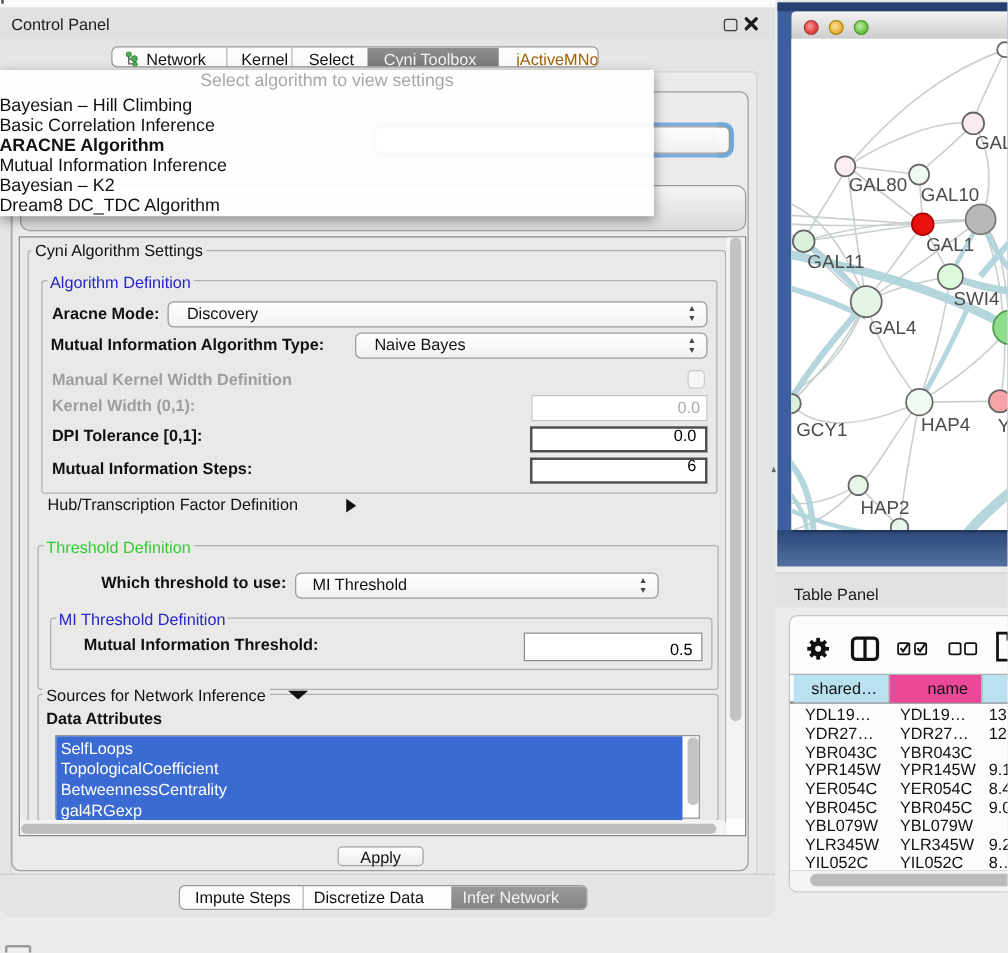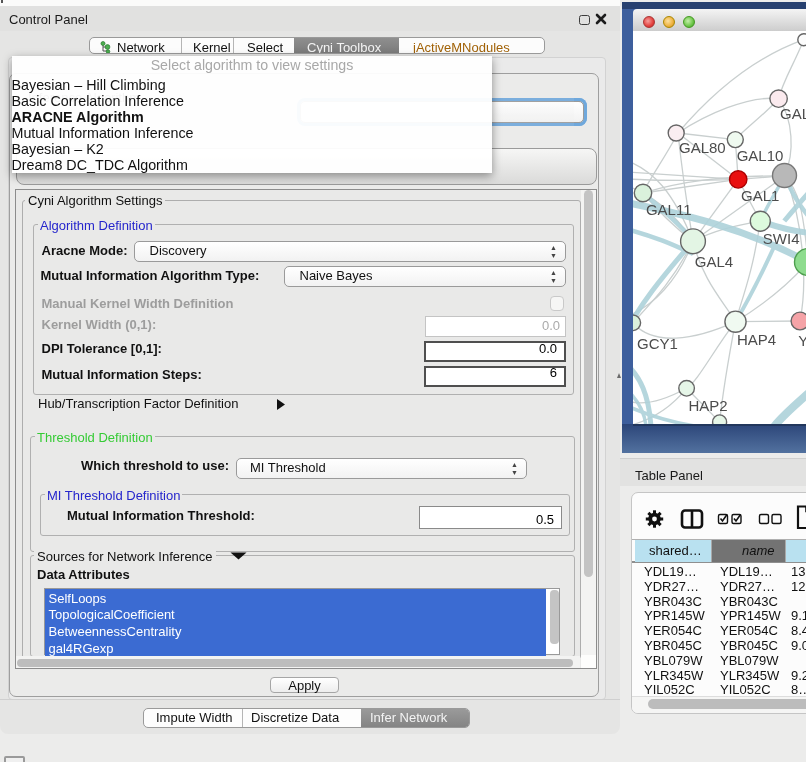--- a/index.html
+++ b/index.html
@@ -26,21 +26,21 @@
 
 <div class="abs" style="left:0;top:6px;width:620px;height:728px;background:#e5e5e4;border-radius:0 0 8px 8px;">
 
   <div class="abs" style="left:0;top:0;width:620px;height:25px;background:#e1e1e0;"></div>
   <div class="abs" style="left:9px;top:5.5px;font-size:13px;color:#1a1a1a;">Control Panel</div>
   <div class="abs" style="left:579px;top:8.5px;width:10.5px;height:10px;border:1.5px solid #3c3c3c;border-radius:2.5px;"></div>
   <svg class="abs" style="left:595px;top:7px;" width="12" height="12" viewBox="0 0 12 12">
     <path d="M2 2 L10 10 M10 2 L2 10" stroke="#1c1c1c" stroke-width="2.6" stroke-linecap="round"></path>
   </svg>
 
-  <div class="abs" style="left:89px;top:31px;width:456px;height:17px;background:#fcfcfc;border:1px solid #9a9a9a;border-radius:5px;overflow:hidden;">
+  <div class="abs" style="left:89px;top:31px;width:390px;height:17px;background:#fcfcfc;border:1px solid #9a9a9a;border-radius:5px;overflow:hidden;">
     <div class="abs" style="left:91px;top:0;width:1px;height:17px;background:#b5b5b5;"></div>
     <div class="abs" style="left:143px;top:0;width:1px;height:17px;background:#b5b5b5;"></div>
     <div class="abs" style="left:204px;top:0;width:105px;height:17px;background:linear-gradient(#8f8f8f,#787878);"></div>
     <div class="abs" style="left:27px;top:1.5px;color:#111;">Network</div>
     <div class="abs" style="left:103px;top:1.5px;color:#111;">Kernel</div>
     <div class="abs" style="left:157px;top:1.5px;color:#111;">Select</div>
     <div class="abs" style="left:217px;top:1.5px;color:#f4f4f4;">Cyni Toolbox</div>
     <div class="abs" style="left:323px;top:1.5px;color:#a16207;">jActiveMNodules</div>
 
     <svg class="abs" style="left:10px;top:2.5px;" width="12" height="13" viewBox="0 0 12 13">
@@ -146,27 +146,27 @@
   <div class="abs" style="left:16.5px;top:652.5px;width:556px;height:8px;background:#bdbdbd;border-radius:4px;"></div>
 
   <div class="abs" style="left:581px;top:649px;width:15px;height:13px;background:#fdfdfc;"></div>
 
   <div class="abs" style="left:270px;top:670.5px;width:69px;height:16px;background:linear-gradient(#fff,#ededed);border:1px solid #a6a6a6;border-radius:4px;text-align:center;line-height:16px;">Apply</div>
 
   <div class="abs" style="left:0;top:693px;width:620px;height:1px;background:#cfcfcf;"></div>
   <div class="abs" style="left:143px;top:702px;width:327px;height:20px;background:#fdfdfd;border:1px solid #9a9a9a;border-radius:5px;overflow:hidden;">
     <div class="abs" style="left:98px;top:0;width:1px;height:20px;background:#b5b5b5;"></div>
     <div class="abs" style="left:217px;top:0;width:110px;height:20px;background:linear-gradient(#9a9a9a,#828282);"></div>
-    <div class="abs" style="left:12px;top:1px;color:#111;">Impute Width</div>
+    <div class="abs" style="left:12px;top:1px;color:#111;">Impute Steps</div>
     <div class="abs" style="left:107px;top:1px;color:#111;">Discretize Data</div>
     <div class="abs" style="left:226px;top:1px;color:#f4f4f4;">Infer Network</div>
   </div>
 </div>
 
-<div class="abs" style="left:12px;top:56px;width:480px;height:116.5px;background:rgba(255,255,255,0.945);box-shadow:0 3px 9px rgba(0,0,0,0.4);">
+<div class="abs" style="left:0;top:56px;width:523px;height:116.5px;background:rgba(255,255,255,0.945);box-shadow:0 3px 9px rgba(0,0,0,0.4);">
   <div class="abs" style="left:0;top:1px;width:100%;text-align:center;color:#a8a8a8;font-size:14.2px;">Select algorithm to view settings</div>
   <div class="abs" style="left:-0.5px;top:20.5px;font-size:14.3px;">Bayesian – Hill Climbing</div>
   <div class="abs" style="left:-0.5px;top:36.5px;font-size:14.3px;">Basic Correlation Inference</div>
   <div class="abs bold" style="left:-0.5px;top:52.5px;font-size:14.3px;">ARACNE Algorithm</div>
   <div class="abs" style="left:-0.5px;top:68.5px;font-size:14.3px;">Mutual Information Inference</div>
   <div class="abs" style="left:-0.5px;top:84.5px;font-size:14.3px;">Bayesian – K2</div>
   <div class="abs" style="left:-0.5px;top:100.5px;font-size:14.3px;">Dream8 DC_TDC Algorithm</div>
 </div>
 
 <div class="abs" style="left:617px;top:373px;width:4px;height:5px;background:#6a6a6a;clip-path:polygon(0 100%,50% 0,100% 100%);"></div>
@@ -305,21 +305,21 @@
       <rect x="127.5" y="21.5" width="9" height="9" rx="1.5" stroke-width="1.4"></rect>
       <rect x="140" y="21.5" width="9" height="9" rx="1.5" stroke-width="1.4"></rect>
 
       <path d="M166 13.5 L174 13.5 L179 18.5 L179 35 L166 35 Z" stroke-width="2.2" transform="translate(0,0)"></path>
       <path d="M174 13.5 L174 18.5 L179 18.5" stroke-width="1.6"></path>
     </g>
   </svg>
 
   <div class="abs" style="left:0;top:46px;width:190px;height:24px;border-top:1px solid #b0b0b0;border-bottom:2px solid #8f8f8f;">
     <div class="abs" style="left:3px;top:0;width:76px;height:22px;background:#b9e1f0;line-height:22px;padding-left:14px;">shared…</div>
-    <div class="abs" style="left:79px;top:0;width:74px;height:22px;background:#737373;line-height:22px;padding-left:30px;border-left:1px solid #a9a9a9;font-style:italic;">name</div>
+    <div class="abs" style="left:79px;top:0;width:74px;height:22px;background:#ec4899;line-height:22px;padding-left:30px;border-left:1px solid #a9a9a9;">name</div>
     <div class="abs" style="left:153px;top:0;width:37px;height:22px;background:#b9e1f0;border-left:1px solid #a9a9a9;"></div>
   </div>
 
   <div class="abs" style="left:12px;top:72px;line-height:14.8px;white-space:pre;">YDL19…
 YDR27…
 YBR043C
 YPR145W
 YER054C
 YBR045C
 YBL079W

